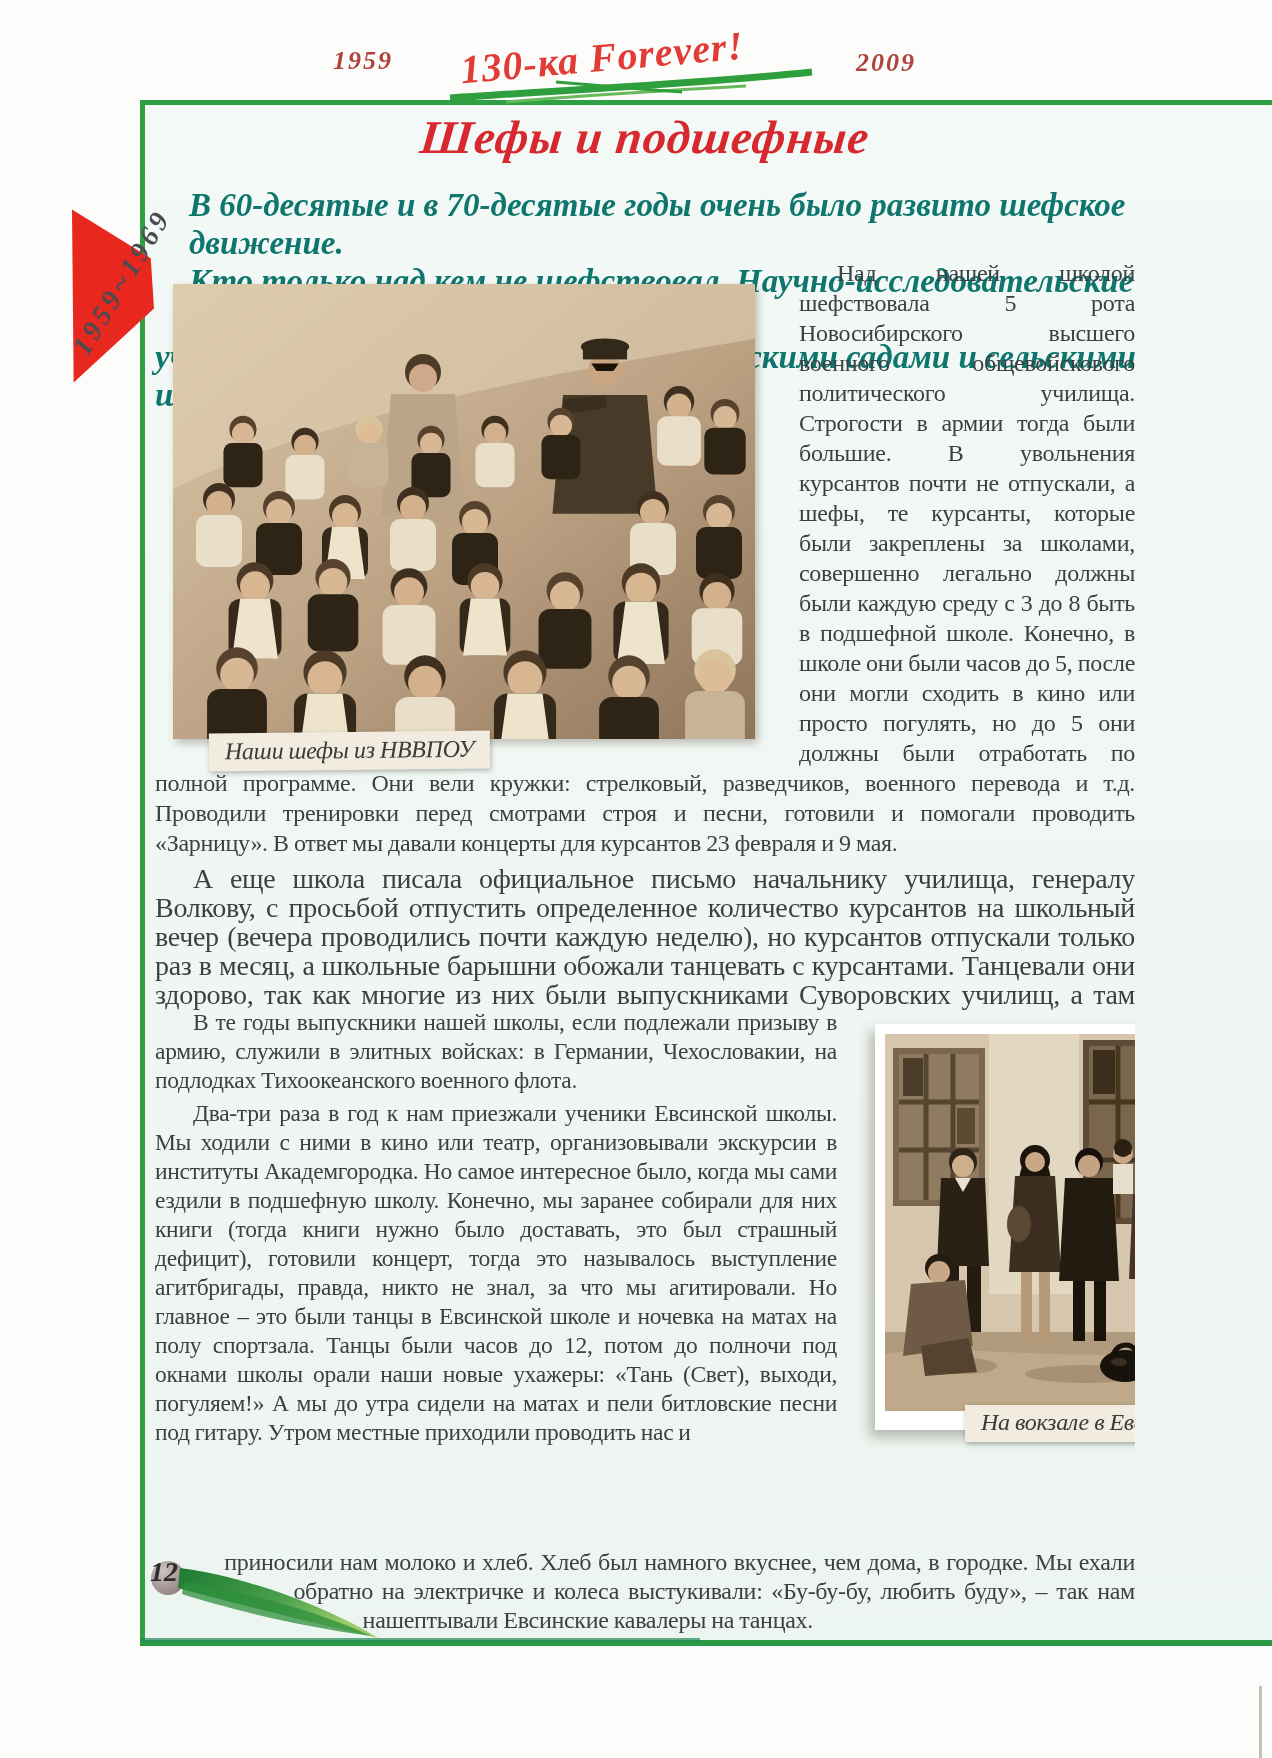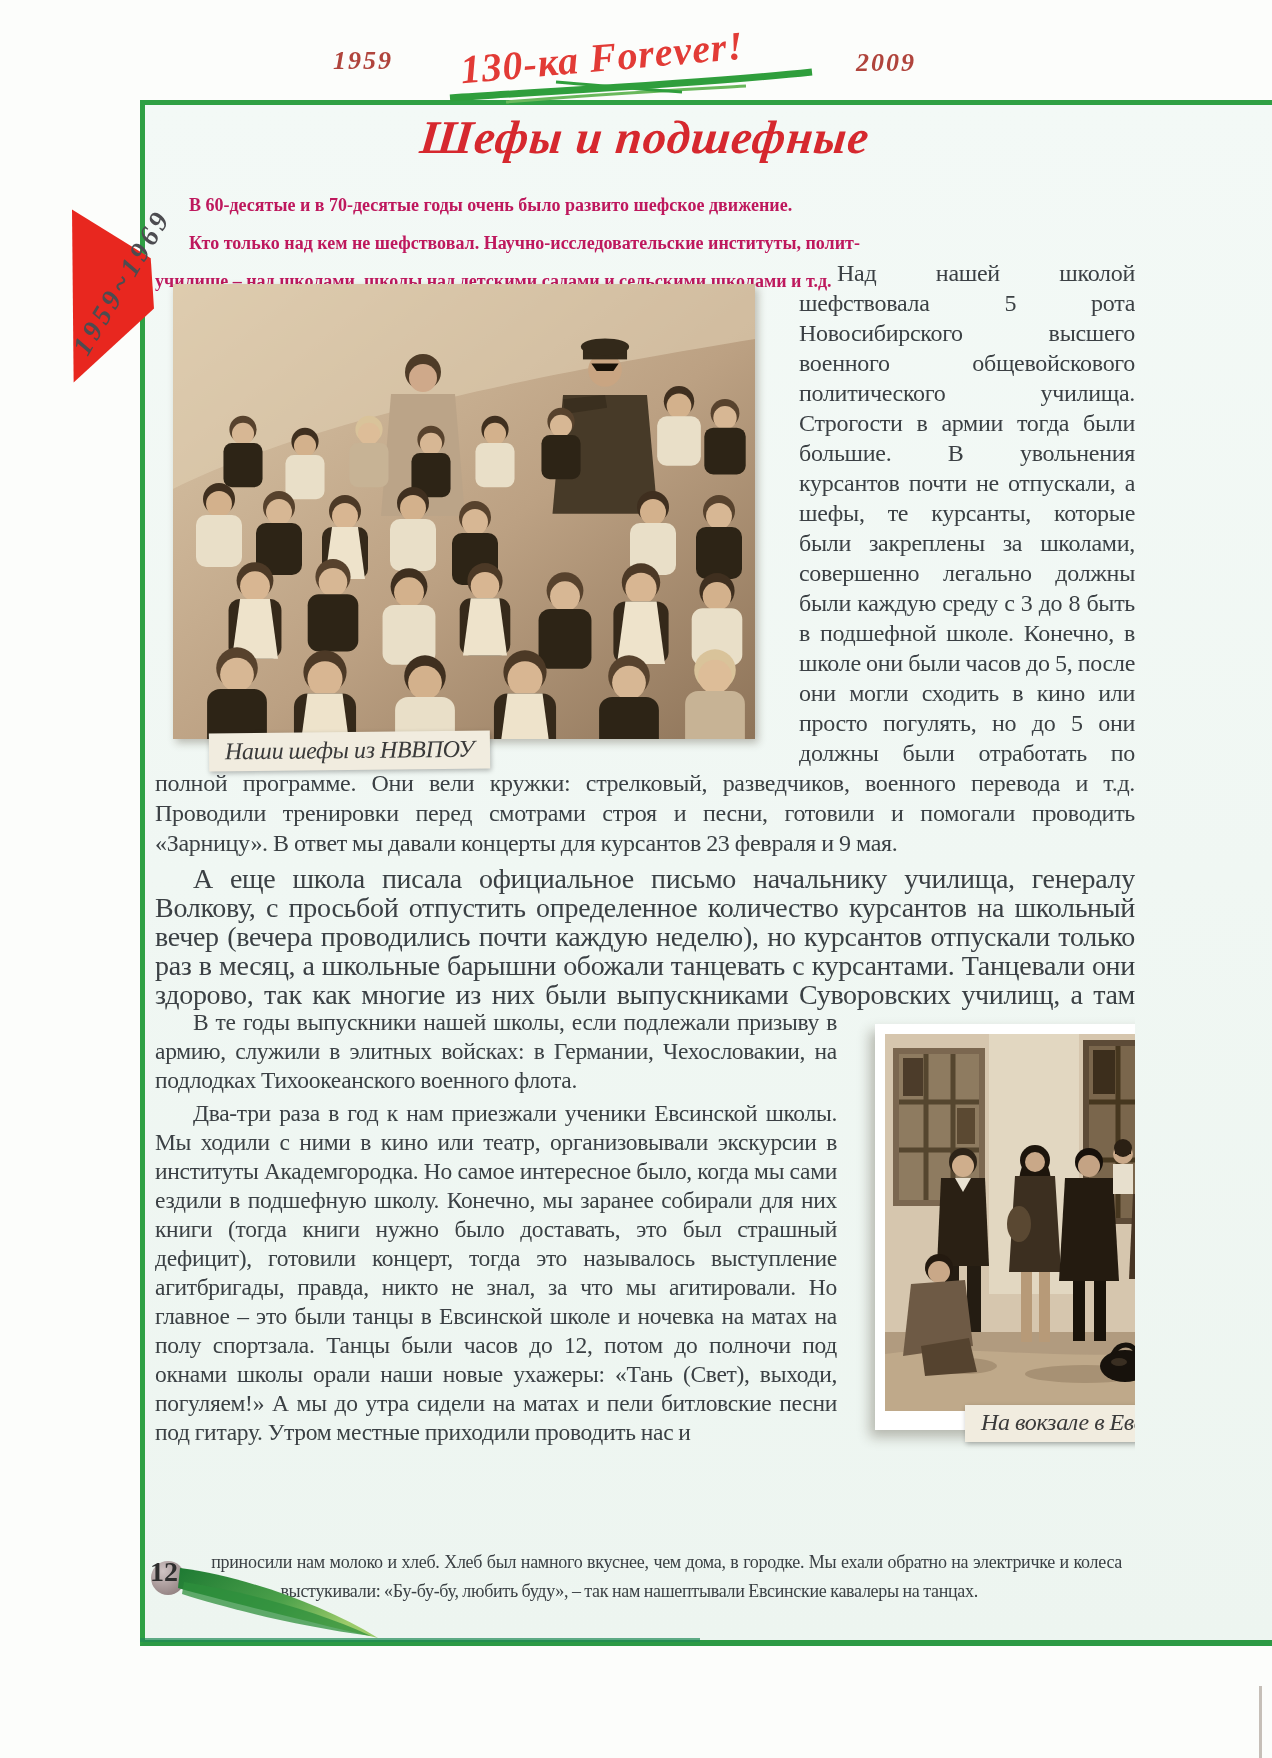--- a/index.html
+++ b/index.html
@@ -23,22 +23,22 @@
 
   
   .bookmark{position:absolute;left:72px;top:206px;width:82px;height:180px;background:#e8271f;
             clip-path:polygon(0 2%,96% 29%,100% 57%,2% 98%);}
   .side-years{position:absolute;left:66px;top:344px;transform-origin:0 0;transform:rotate(-59deg);
               font-style:italic;font-weight:bold;font-size:28px;color:#4c4c50;letter-spacing:4px;white-space:nowrap;}
 
   
   .title{position:absolute;left:155px;top:110px;width:980px;text-align:center;font-size:47px;
          font-style:italic;font-weight:bold;color:#d6282e;letter-spacing:1px;transform:skewX(-6deg);}
-  .intro{position:absolute;left:155px;top:186px;width:988px;font-weight:bold;
-         font-size:18px;color:#be185d;line-height:38px;}
+  .intro{position:absolute;left:155px;top:186px;width:988px;font-weight:bold;font-style:italic;
+         font-size:33px;color:#0f766e;line-height:38px;}
   .intro .ind{padding-left:34px;}
 
   
   .bodytext{font-size:24px;line-height:30px;color:#3b4044;text-align:justify;
             letter-spacing:-0.3px;word-spacing:-0.5px;}
   .pind{text-indent:38px;margin:0;}
   p{margin:0;}
 
   .s1{position:absolute;left:155px;top:258px;width:980px;height:608px;overflow:hidden;}
   .photo1-wrap{float:left;width:582px;height:455px;margin:26px 44px 10px 18px;position:relative;
@@ -49,25 +49,25 @@
 
   .s2{position:absolute;left:155px;top:864px;width:980px;height:146px;overflow:hidden;
       font-size:28px;line-height:29px;}
   .s3{position:absolute;left:155px;top:1008px;width:980px;height:540px;overflow:hidden;
       font-size:23.5px;line-height:29px;}
   .s3 p{margin-bottom:4px;}
   .photo2-wrap{float:right;width:302px;background:#fff;padding:10px 10px 12px;
                margin:16px -62px 8px 38px;box-shadow:-5px 7px 12px rgba(60,50,30,.32);position:relative;}
   .caption2{right:2px;bottom:-12px;}
 
-  .p6box{position:absolute;left:142px;top:1548px;width:980px;height:100px;overflow:hidden;
-         font-size:18px;line-height:29px;}
+  .p6box{position:absolute;left:155px;top:1548px;width:980px;height:100px;overflow:hidden;
+         font-size:24px;line-height:29px;}
   .leaf-spacer{float:left;width:210px;height:88px;shape-outside:polygon(0 0,100% 100%,0 100%);}
 
-  .page-number{position:absolute;left:150px;top:1556px;font-size:28px;
+  .page-number{position:absolute;left:150px;top:1556px;font-size:28px;font-style:italic;
                font-weight:bold;color:#2e2e2e;}
   .leaf-deco{position:absolute;left:146px;top:1548px;}
   .edge-shadow{position:absolute;left:1259px;top:1686px;width:3px;height:72px;background:#c6bfb8;}
 </style>
 </head>
 <body>
 
 <div class="page">
 
   <div class="frame"></div>

